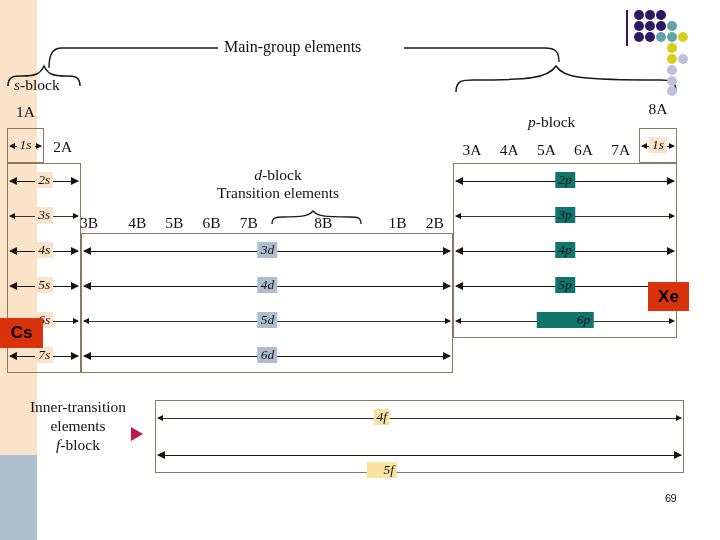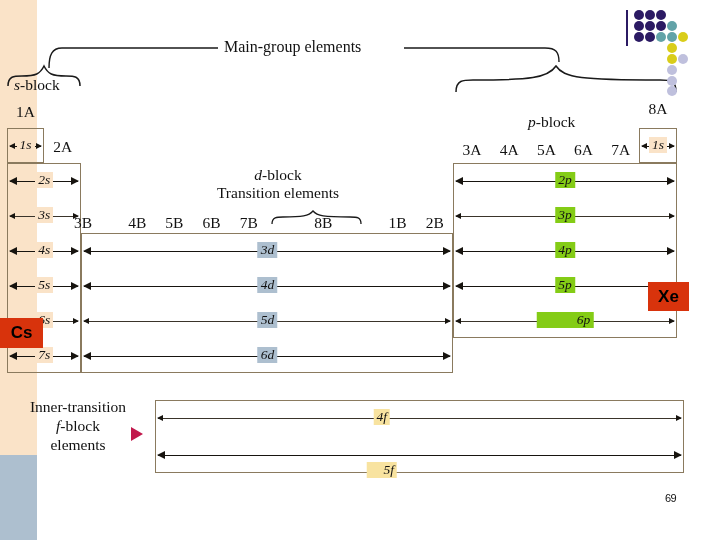--- a/index.html
+++ b/index.html
@@ -27,21 +27,21 @@
     font-size:15.5px;color:#111;white-space:nowrap;
   }
   .blocklbl i{font-style:italic;}
   .orb{
     position:absolute;font-family:"Liberation Serif",serif;
     font-style:italic;font-size:13.5px;color:#111;white-space:nowrap;
     background:transparent;padding:0 3px;z-index:6;
   }
   .orb.onfill-s{background:#fae3c8;}
   .orb.onfill-d{background:#adbfcf;}
-  .orb.onfill-p{background:#84cc16;}
+  .orb.onfill-p{background:#0f766e;}
   .orb.onfill-f{background:#f8e3a0;}
 
   
   .arrowline{position:absolute;height:0;border-top:1.6px solid #17140f;z-index:4;}
   .arrowline.thin{border-top-width:1px;border-top-color:#3a342a;}
   .ahead{position:absolute;width:0;height:0;z-index:5;}
   .ahead.left{border-top:4.5px solid transparent;border-bottom:4.5px solid transparent;border-right:8px solid #17140f;}
   .ahead.right{border-top:4.5px solid transparent;border-bottom:4.5px solid transparent;border-left:8px solid #17140f;}
   .ahead.small.left{border-top:3.2px solid transparent;border-bottom:3.2px solid transparent;border-right:6px solid #17140f;}
   .ahead.small.right{border-top:3.2px solid transparent;border-bottom:3.2px solid transparent;border-left:6px solid #17140f;}
@@ -124,31 +124,31 @@
 
   <div class="blocklbl" style="left:188px;top:166px;text-align:center;width:180px;">
     <div>
       <i>d</i><span>-block</span>
     </div>
     <div>Transition elements</div>
   </div>
 
   <div class="blocklbl" style="left:8px;top:398px;width:140px;text-align:center;line-height:1.22;">
     <div>Inner-transition</div>
+    <div>elements</div>
     <div>
       <i>f</i><span>-block</span>
     </div>
-    <div>elements</div>
   </div>
   <div class="tri" style="left:131px;top:427px;"></div>
 
   <div id="group-headers">
       <div class="hdr" style="left: 25.6px; top: 103px; transform: translateX(-50%);">1A</div>
       <div class="hdr" style="left: 62.8px; top: 138px; transform: translateX(-50%);">2A</div>
-      <div class="hdr" style="left: 83px; top: 214px; transform: translateX(-50%);">3B</div>
+      <div class="hdr" style="left: 89px; top: 214px; transform: translateX(-50%);">3B</div>
       <div class="hdr" style="left: 137.2px; top: 214px; transform: translateX(-50%);">4B</div>
       <div class="hdr" style="left: 174.4px; top: 214px; transform: translateX(-50%);">5B</div>
       <div class="hdr" style="left: 211.6px; top: 214px; transform: translateX(-50%);">6B</div>
       <div class="hdr" style="left: 248.8px; top: 214px; transform: translateX(-50%);">7B</div>
       <div class="hdr" style="left: 323.2px; top: 214px; transform: translateX(-50%);">8B</div>
       <div class="hdr" style="left: 397.6px; top: 214px; transform: translateX(-50%);">1B</div>
       <div class="hdr" style="left: 434.8px; top: 214px; transform: translateX(-50%);">2B</div>
       <div class="hdr" style="left: 472px; top: 141px; transform: translateX(-50%);">3A</div>
       <div class="hdr" style="left: 509.2px; top: 141px; transform: translateX(-50%);">4A</div>
       <div class="hdr" style="left: 546.4px; top: 141px; transform: translateX(-50%);">5A</div>

